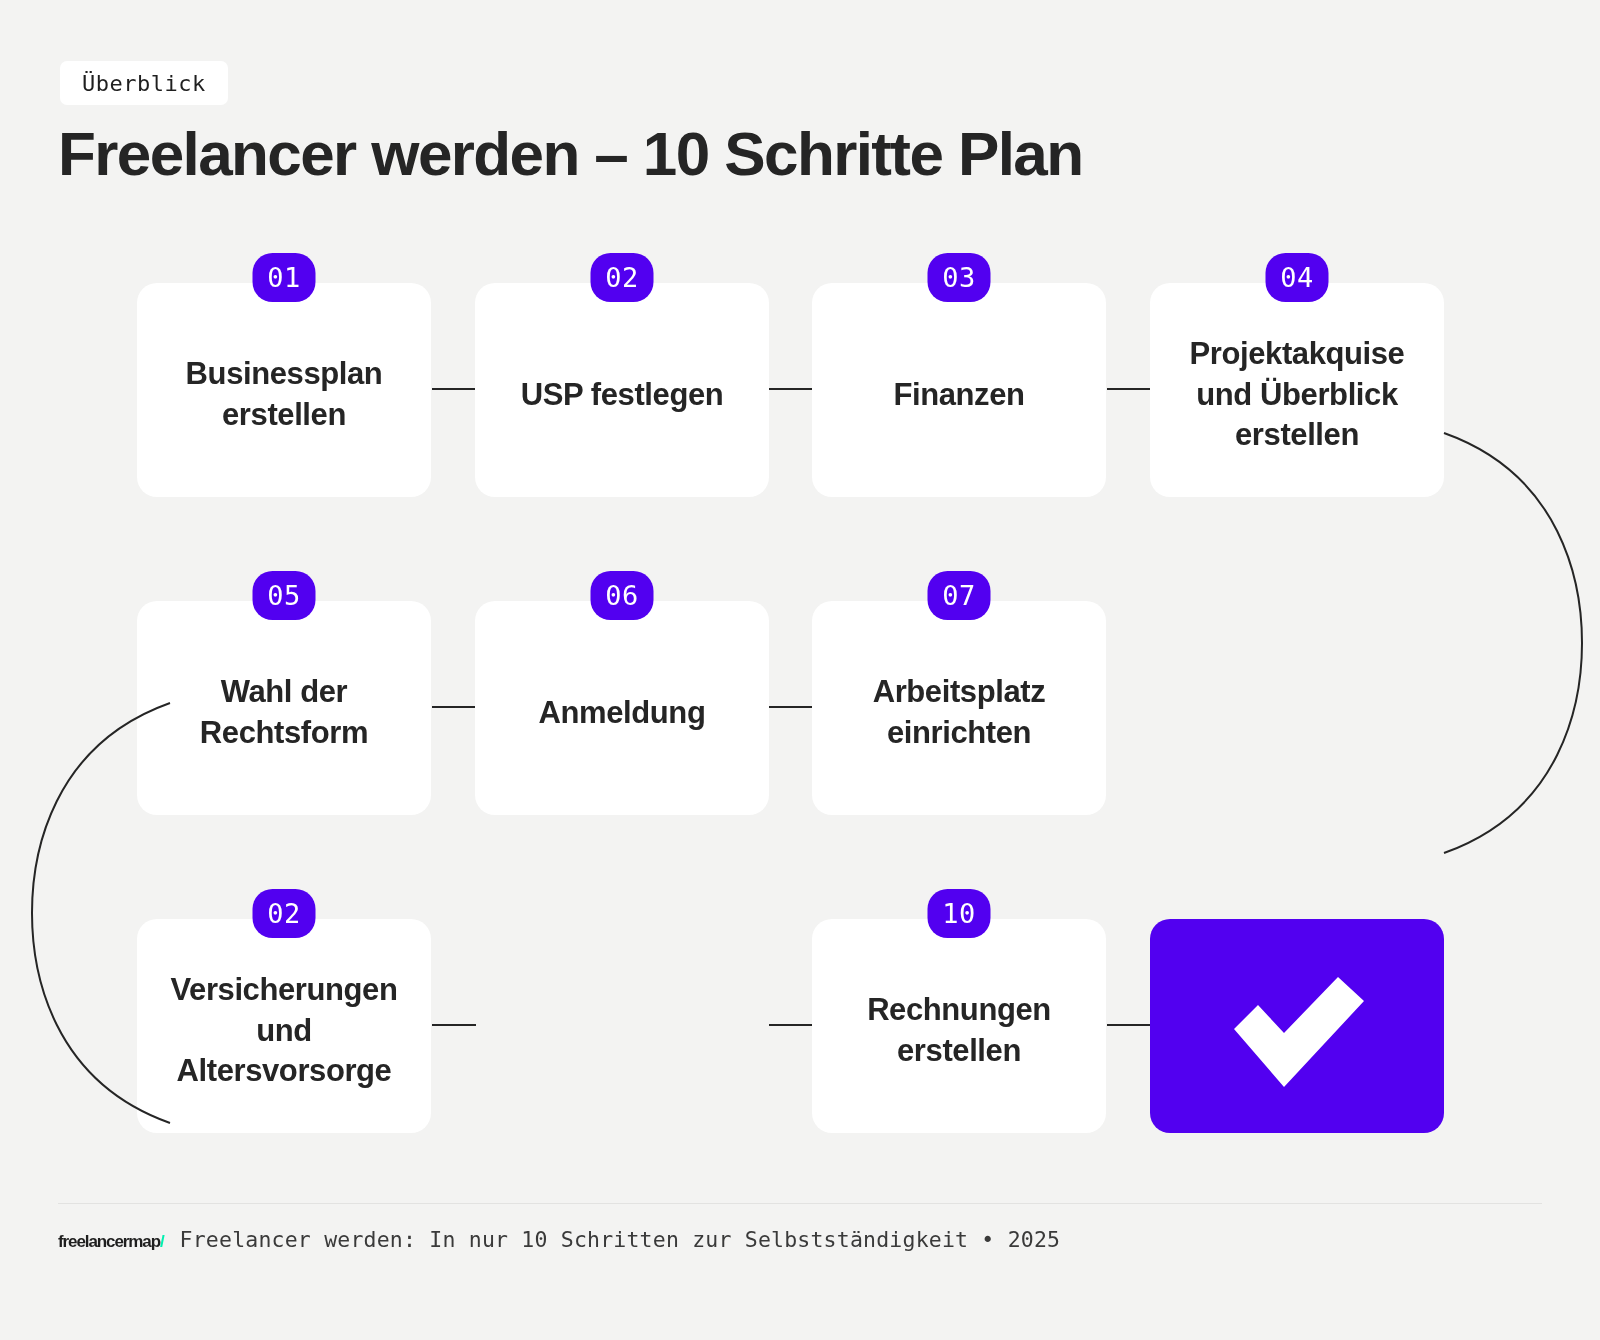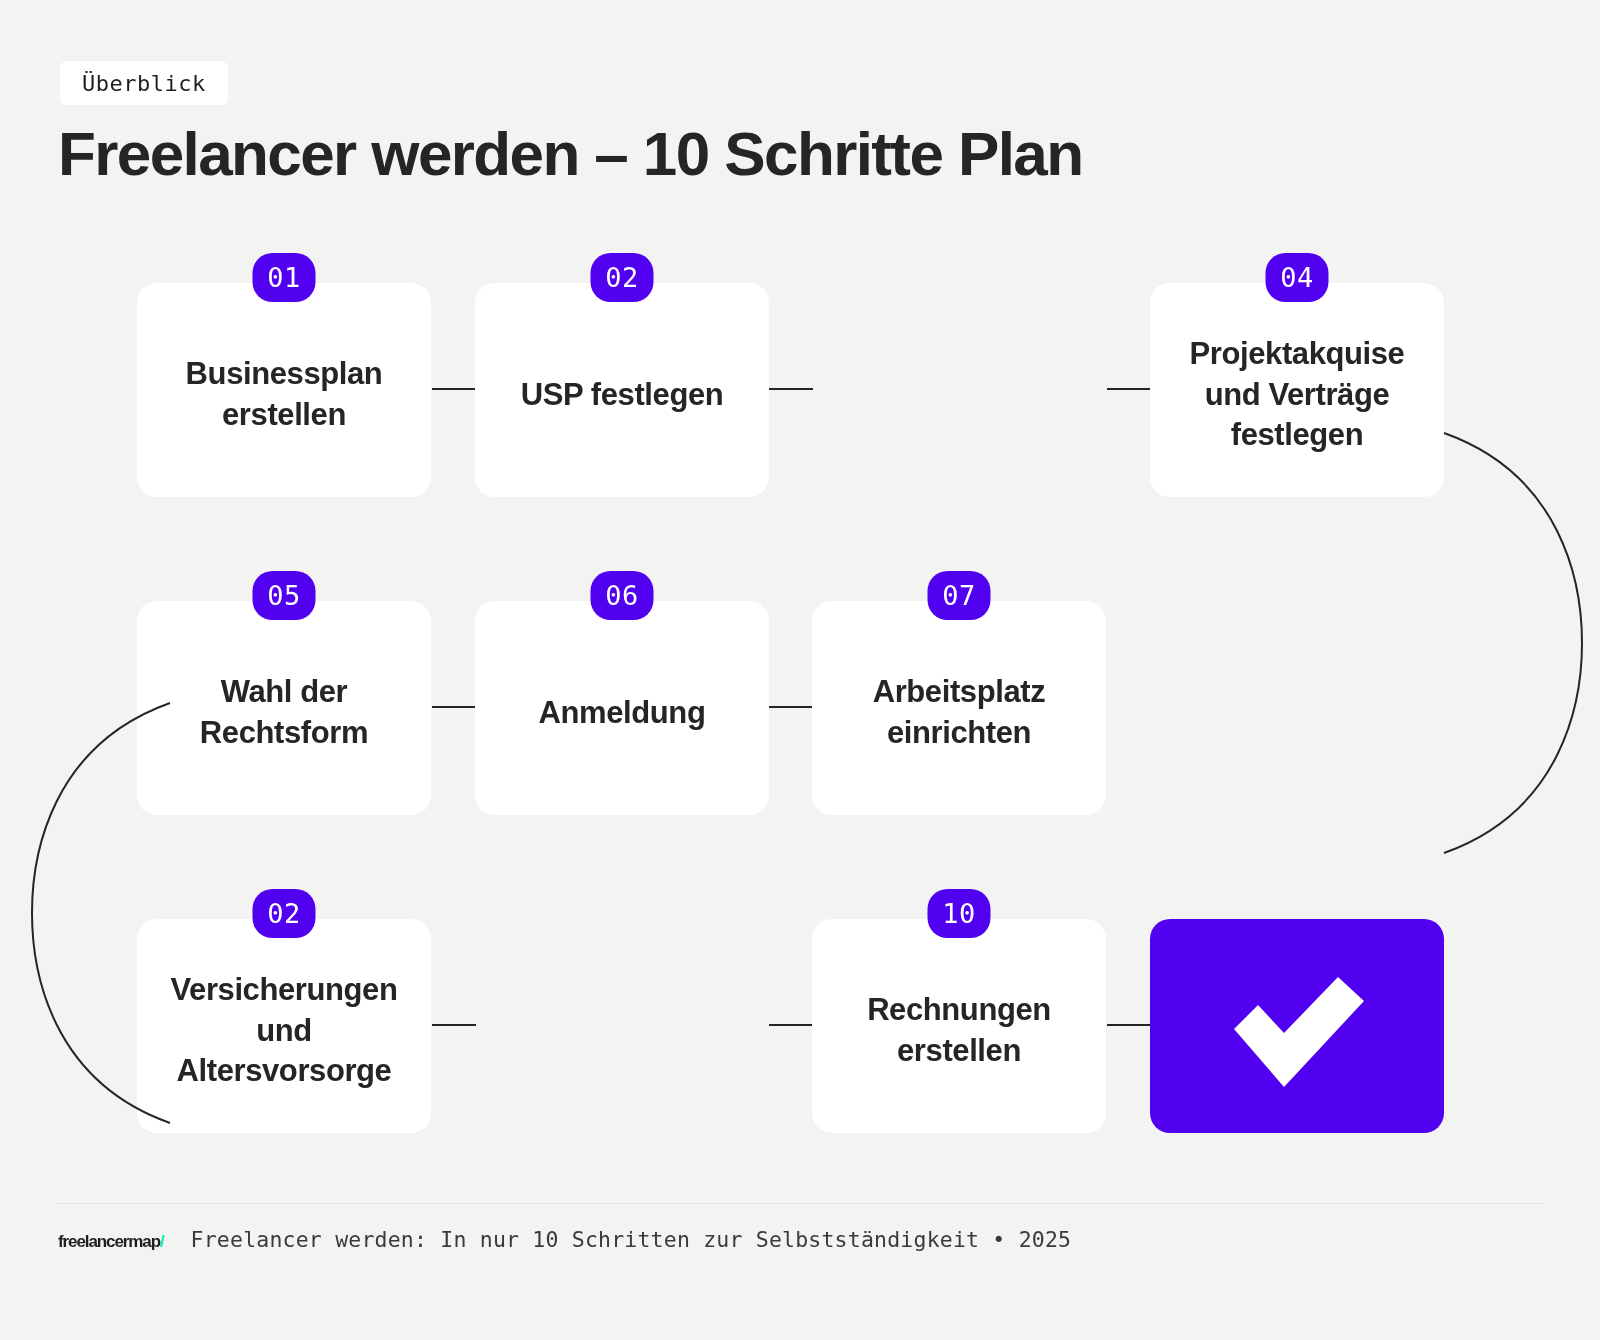--- a/index.html
+++ b/index.html
@@ -157,21 +157,21 @@
 
   .logo {
     font-size: 17px;
     font-weight: bold;
     letter-spacing: -1.1px;
     color: #1f1f1f;
   }
   .logo .slash { color: #00f0b0; }
 
   .footer-caption {
-    margin-left: 27px;
+    margin-left: 16px;
     font-family: "DejaVu Sans Mono", monospace;
     font-size: 21.5px;
     letter-spacing: 0.2px;
     color: #3a3a3a;
     white-space: nowrap;
   }
 </style>
 </head>
 <body>
 
@@ -195,27 +195,33 @@
       <div class="link-h lh-0"></div>
 
       <div class="card col-1">
         <div class="num-badge">
           <span>02</span>
         </div>
         <div class="card-label">USP festlegen</div>
       </div>
       <div class="link-h lh-1"></div>
 
+      <div class="card col-2">
+        <div class="num-badge">
+          <span>03</span>
+        </div>
+        <div class="card-label">Finanzen</div>
+      </div>
       <div class="link-h lh-2"></div>
 
       <div class="card col-3">
         <div class="num-badge">
           <span>04</span>
         </div>
-        <div class="card-label">Projektakquise und Verträge festlegen</div>
+        <div class="card-label">Projektakquise und Überblick erstellen</div>
       </div>
     </div>
 
     <div class="row row-2">
       <div class="card col-0">
         <div class="num-badge">
           <span>05</span>
         </div>
         <div class="card-label">Wahl der Rechtsform</div>
       </div>

